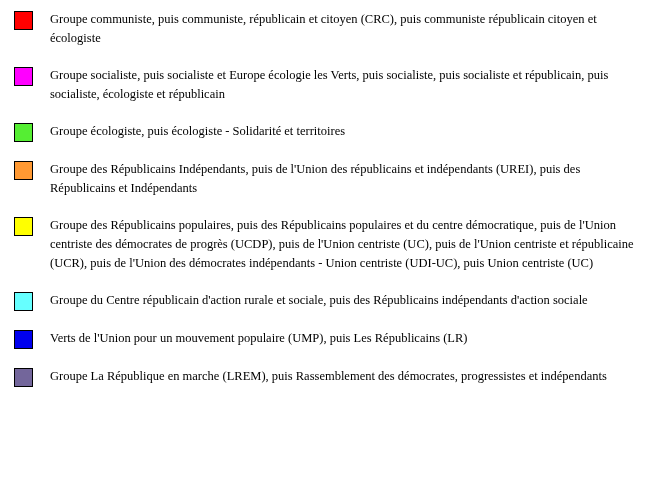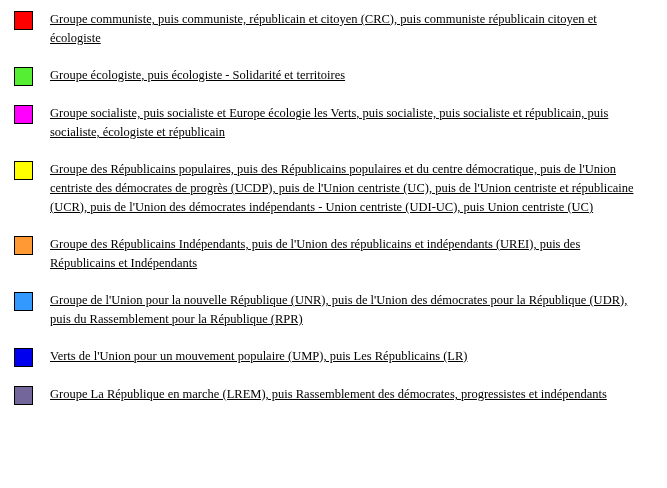--- a/index.html
+++ b/index.html
@@ -31,58 +31,57 @@
     height: 17px;
     border: 1px solid #000000;
     flex: 0 0 auto;
     margin-top: 1px;
     margin-right: 17px;
     box-sizing: content-box;
   }
   .label {
     line-height: 19px;
     max-width: 596px;
-    text-decoration: underline;
   }
 </style>
 </head>
 <body>
 
 <div class="legend">
   <div class="legend-row">
     <span class="swatch" style="background: rgb(255, 0, 0);"></span>
     <span class="label">Groupe communiste, puis communiste, républicain et citoyen (CRC), puis communiste républicain citoyen et écologiste</span>
   </div>
 
   <div class="legend-row">
+    <span class="swatch" style="background: rgb(255, 0, 255);"></span>
+    <span class="label">Groupe socialiste, puis socialiste et Europe écologie les Verts, puis socialiste, puis socialiste et républicain, puis socialiste, écologiste et républicain</span>
+  </div>
+
+  <div class="legend-row">
     <span class="swatch" style="background: rgb(85, 238, 51);"></span>
     <span class="label">Groupe écologiste, puis écologiste - Solidarité et territoires</span>
   </div>
 
+
   <div class="legend-row">
-    <span class="swatch" style="background: rgb(255, 0, 255);"></span>
-    <span class="label">Groupe socialiste, puis socialiste et Europe écologie les Verts, puis socialiste, puis socialiste et républicain, puis socialiste, écologiste et républicain</span>
+    <span class="swatch" style="background: rgb(255, 153, 51);"></span>
+    <span class="label">Groupe des Républicains Indépendants, puis de l'Union des républicains et indépendants (UREI), puis des Républicains et Indépendants</span>
   </div>
-
 
   <div class="legend-row">
     <span class="swatch" style="background: rgb(255, 255, 0);"></span>
     <span class="label">Groupe des Républicains populaires, puis des Républicains populaires et du centre démocratique, puis de l'Union centriste des démocrates de progrès (UCDP), puis de l'Union centriste (UC), puis de l'Union centriste et républicaine (UCR), puis de l'Union des démocrates indépendants - Union centriste (UDI-UC), puis Union centriste (UC)</span>
   </div>
 
   <div class="legend-row">
-    <span class="swatch" style="background: rgb(255, 153, 51);"></span>
-    <span class="label">Groupe des Républicains Indépendants, puis de l'Union des républicains et indépendants (UREI), puis des Républicains et Indépendants</span>
+    <span class="swatch" style="background: rgb(102, 255, 255);"></span>
+    <span class="label">Groupe du Centre républicain d'action rurale et sociale, puis des Républicains indépendants d'action sociale</span>
   </div>
 
-
-  <div class="legend-row">
-    <span class="swatch" style="background: rgb(51, 153, 255);"></span>
-    <span class="label">Groupe de l'Union pour la nouvelle République (UNR), puis de l'Union des démocrates pour la République (UDR), puis du Rassemblement pour la République (RPR)</span>
-  </div>
 
   <div class="legend-row">
     <span class="swatch" style="background: rgb(0, 0, 238);"></span>
     <span class="label">Verts de l'Union pour un mouvement populaire (UMP), puis Les Républicains (LR)</span>
   </div>
 
   <div class="legend-row">
     <span class="swatch" style="background: rgb(115, 102, 155);"></span>
     <span class="label">Groupe La République en marche (LREM), puis Rassemblement des démocrates, progressistes et indépendants</span>
   </div>

